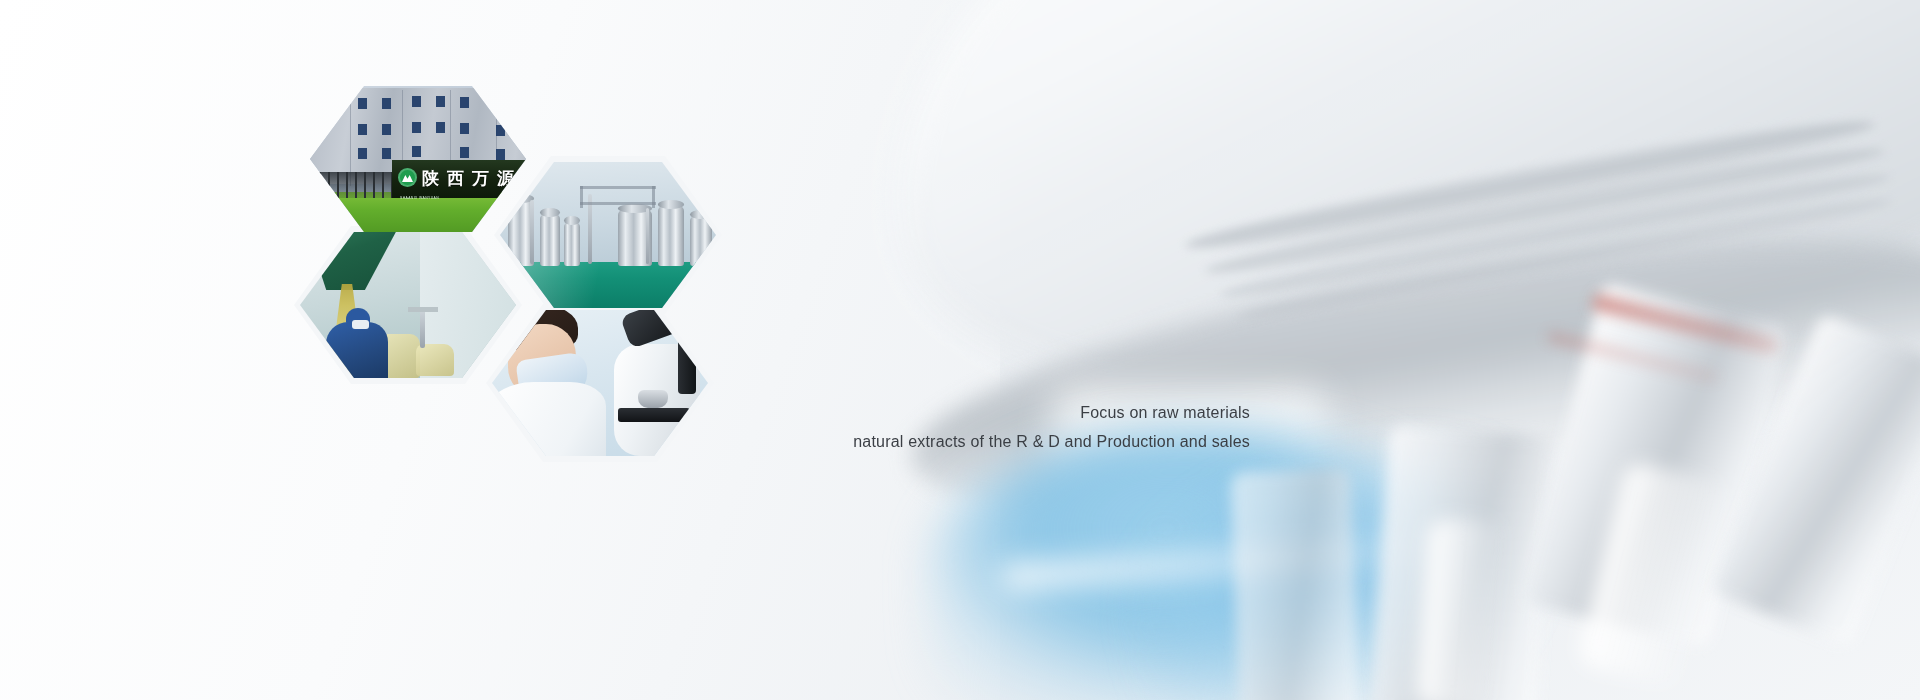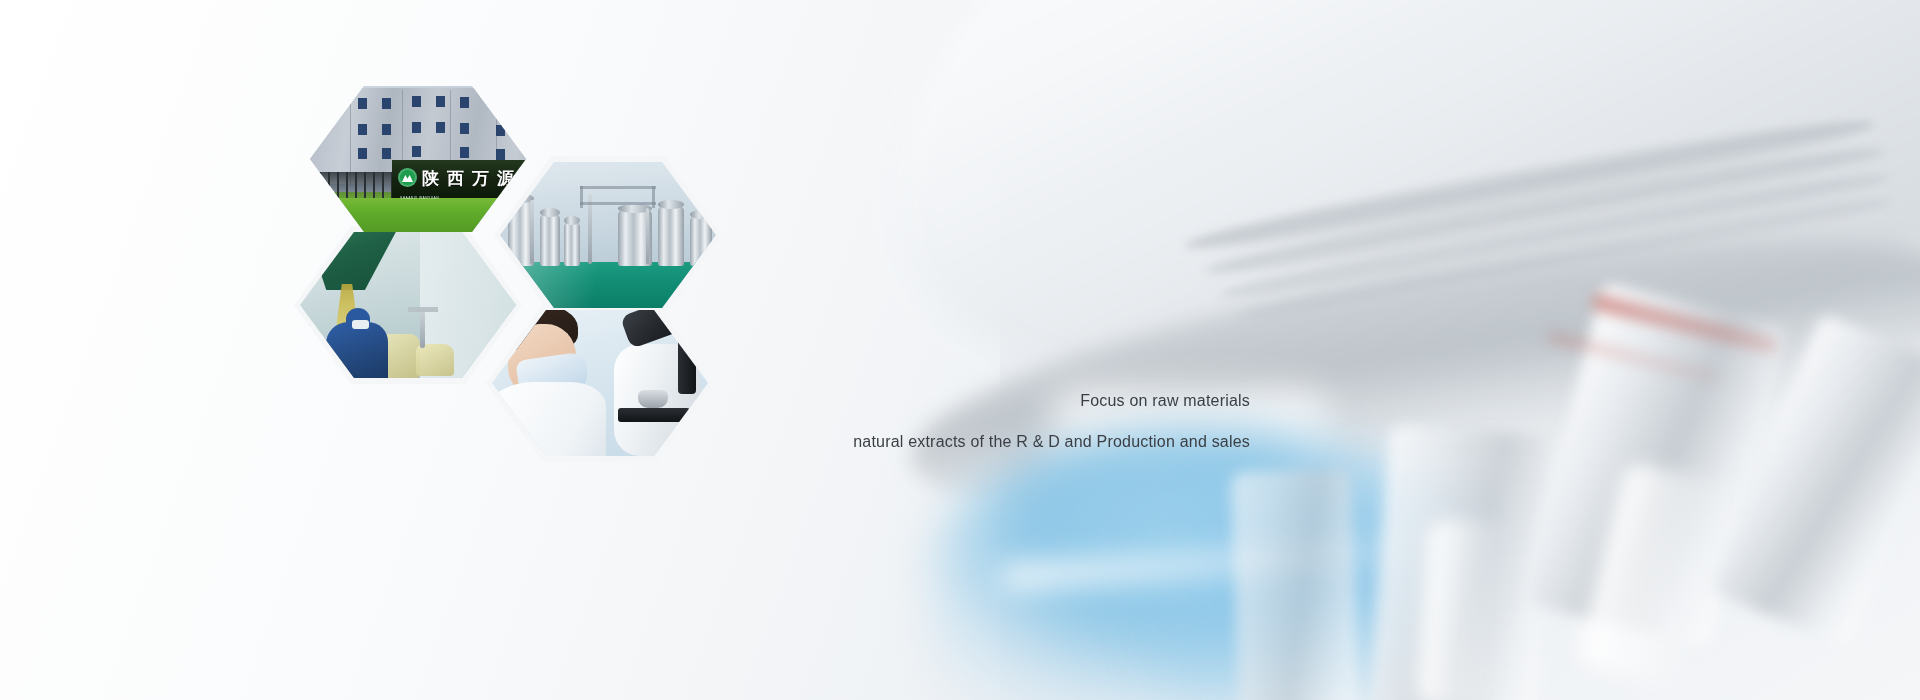--- a/index.html
+++ b/index.html
@@ -305,21 +305,21 @@
     letter-spacing:2px;
     color:#2a2c30;
     white-space:nowrap;
     text-shadow:
        1px 1px 0 rgba(255,255,255,.85),
        2px 2px 3px rgba(120,128,138,.55);
   }
   #headline .lead { font-weight:700; letter-spacing:3px; }
   #sub1 {
     position:absolute;
-    left:0; top:392px; width:1250px;
+    left:0; top:404px; width:1250px;
     text-align:right;
     font-size:16px; color:#3b3f45; letter-spacing:.2px;
   }
   #sub2 {
     position:absolute;
     left:0; top:433px; width:1250px;
     text-align:right;
     font-size:16px; color:#3b3f45; letter-spacing:.2px;padding-left:36px;
   }
 </style>

